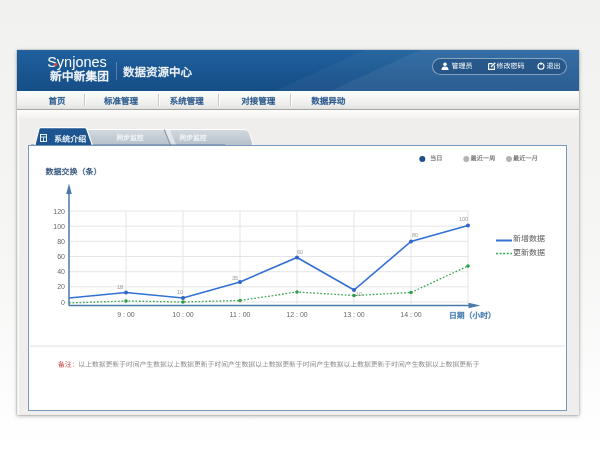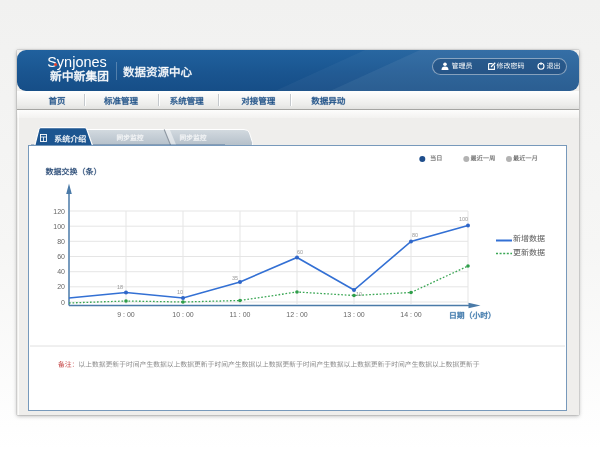--- a/index.html
+++ b/index.html
@@ -2,21 +2,21 @@
 <html><head>
 <meta charset="utf-8">
 <style>
   html,body{margin:0;padding:0;}
   body{width:600px;height:450px;position:relative;overflow:hidden;
     background:linear-gradient(180deg,#f1f1f0 0%,#f6f6f5 55%,#ffffff 100%);
     font-family:"Liberation Sans",sans-serif;}
   .page{position:absolute;left:17px;top:50px;width:562px;height:365px;
     background:#efeeec;box-shadow:0 0 1px rgba(0,0,0,0.45),0 1px 4px rgba(0,0,0,0.3);}
   .header{position:absolute;left:0;top:0;width:562px;height:41px;
-    background:linear-gradient(180deg,#20619e 0%,#1a5590 55%,#164e87 100%);overflow:hidden;border-radius:9px;}
+    background:linear-gradient(180deg,#20619e 0%,#1a5590 55%,#164e87 100%);overflow:hidden;}
   .stripe1{position:absolute;top:0;left:0;width:562px;height:41px;
     background:rgba(255,255,255,0.06);clip-path:polygon(313px 41px,403px 0,562px 0,562px 41px);}
   .stripe2{position:absolute;top:0;left:0;width:562px;height:41px;
     background:rgba(255,255,255,0.04);clip-path:polygon(258px 41px,348px 0,562px 0,562px 41px);}
   .logo{position:absolute;left:27px;top:5px;width:66px;text-align:center;color:#fff;}
   .logo .en{font-size:14.5px;letter-spacing:0;line-height:15px;position:relative;}
   .logo .en .reddot{position:absolute;left:10px;top:8px;width:3px;height:3px;border-radius:50%;background:#e8412c;}
   .logo .cn{font-size:12px;font-weight:bold;letter-spacing:0.5px;line-height:13px;margin-top:1px;}
   .vdiv{position:absolute;left:99px;top:12px;width:1px;height:18px;background:rgba(255,255,255,0.25);}
   .title{position:absolute;left:106px;top:14px;font-size:12px;font-weight:bold;color:#fff;letter-spacing:0.3px;}

